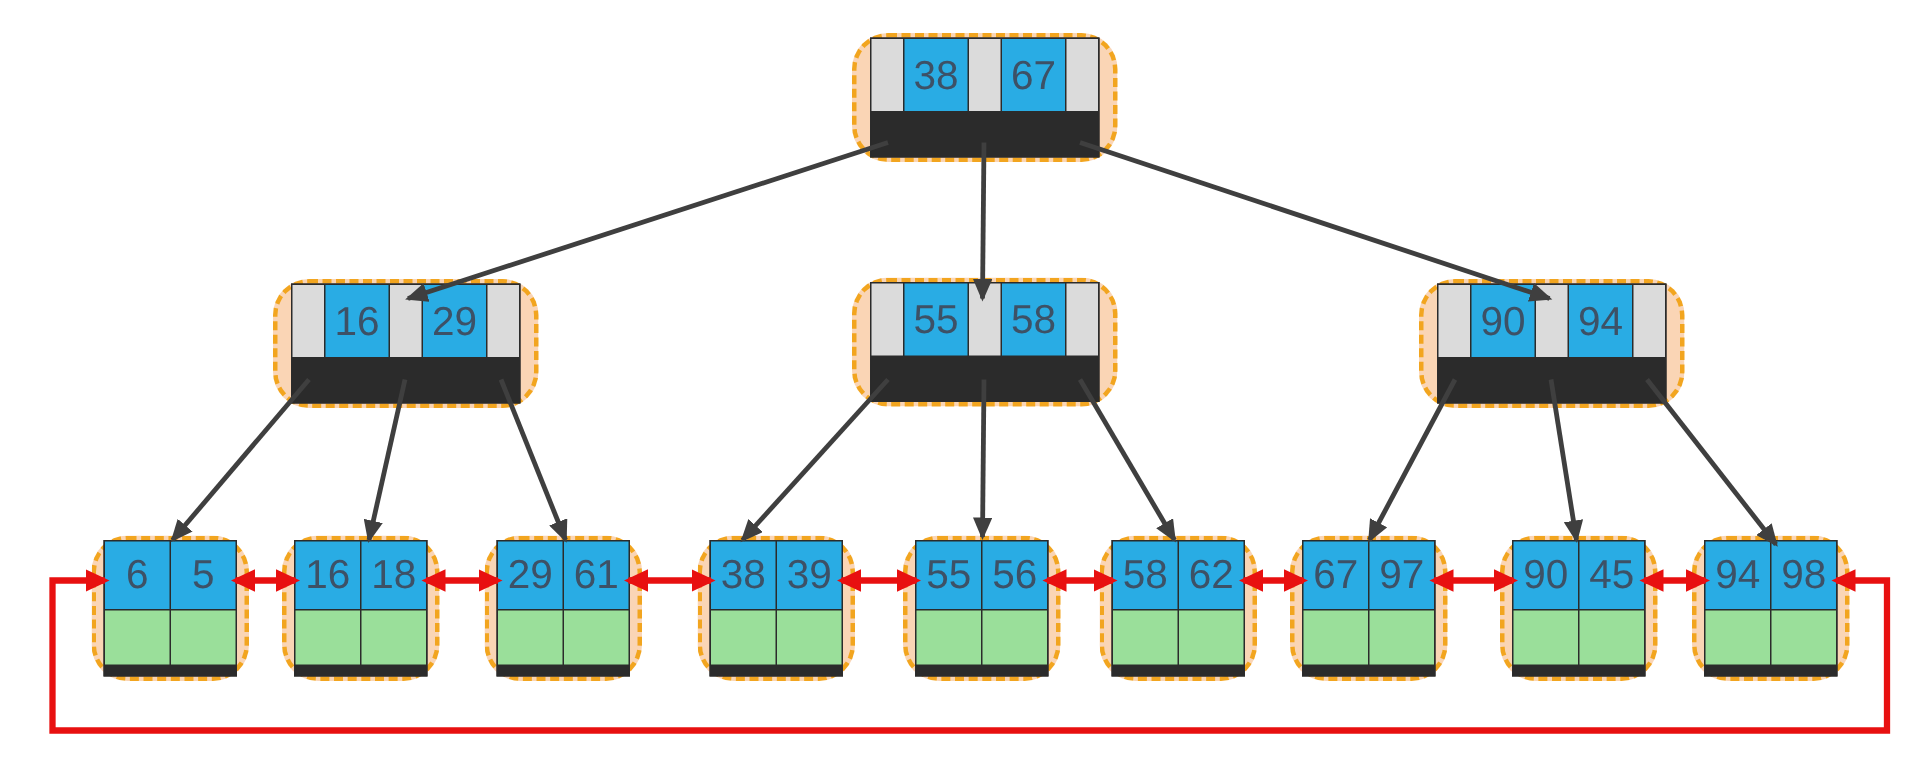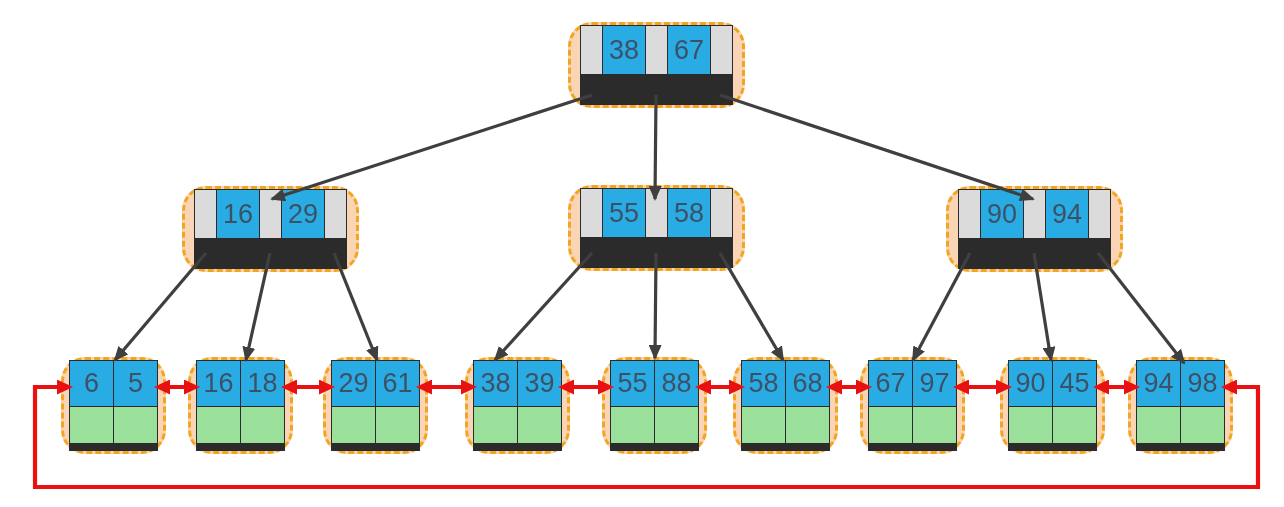--- a/index.html
+++ b/index.html
@@ -157,30 +157,30 @@
       <div class="lkey">38</div>
       <div class="lkey">39</div>
       <div class="ldata"></div>
       <div class="ldata"></div>
     </div>
   </div>
 
   <div class="node-box leaf" style="left:602px;">
     <div class="ltable">
       <div class="lkey">55</div>
-      <div class="lkey">88</div>
+      <div class="lkey">56</div>
       <div class="ldata"></div>
       <div class="ldata"></div>
     </div>
   </div>
 
   <div class="node-box leaf" style="left:733px;">
     <div class="ltable">
       <div class="lkey">58</div>
-      <div class="lkey">68</div>
+      <div class="lkey">62</div>
       <div class="ldata"></div>
       <div class="ldata"></div>
     </div>
   </div>
 
   <div class="node-box leaf" style="left:860px;">
     <div class="ltable">
       <div class="lkey">67</div>
       <div class="lkey">97</div>
       <div class="ldata"></div>

